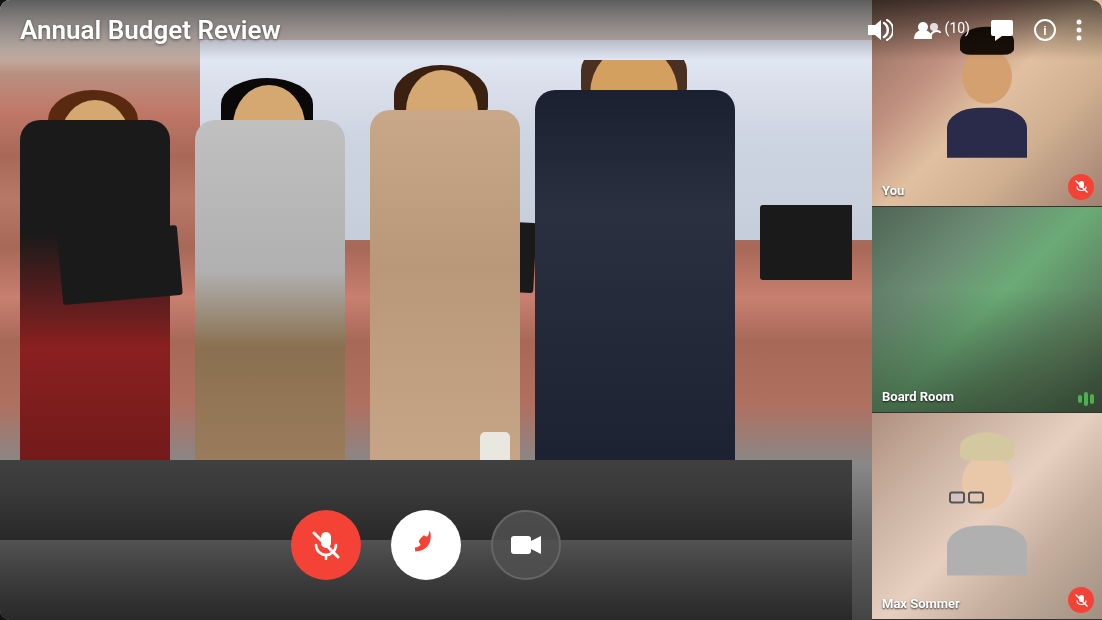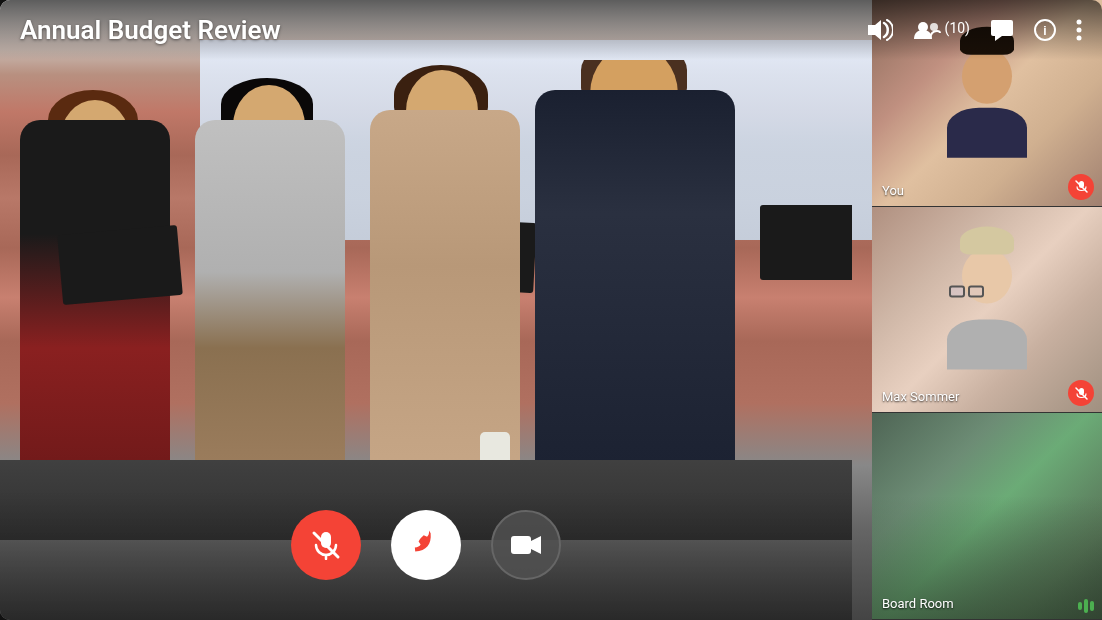--- a/index.html
+++ b/index.html
@@ -148,21 +148,21 @@
     .tile-stanley .tile-bg {
       background: linear-gradient(135deg, #504838 0%, #7a6858 30%, #6a8060 50%, #a0b060 70%, #c0c060 100%);
     }
 
     .tile-label {
       position: absolute;
       bottom: 8px;
       left: 10px;
       color: #fff;
       font-size: 13px;
-      font-weight: 400;
+      font-weight: 700;
       text-shadow: 0 1px 2px rgba(0,0,0,0.8);
     }
 
     .tile-mute-icon {
       position: absolute;
       bottom: 6px;
       right: 8px;
       width: 26px;
       height: 26px;
       background: #f44336;
@@ -629,20 +629,35 @@
     <div class="tile-label">You</div>
     <div class="tile-mute-icon">
       <svg width="13" height="13" viewBox="0 0 13 13" fill="none">
         <rect x="4" y="1" width="5" height="7" rx="2.5" fill="white"></rect>
         <path d="M2 6.5 C2 9 4 10.5 6.5 10.5 C9 10.5 11 9 11 6.5" stroke="white" stroke-width="1.2" fill="none"></path>
         <line x1="1" y1="1" x2="12" y2="12" stroke="white" stroke-width="1.5" stroke-linecap="round"></line>
       </svg>
     </div>
   </div>
 
+  <div class="participant-tile tile-boardroom">
+    <div class="tile-bg portrait-boardroom">
+
+      <div style="position:absolute;inset:0;background:linear-gradient(135deg,#4a6050 0%,#608070 30%,#70b080 50%,#608060 80%,#405040 100%);opacity:0.7;"></div>
+      <div style="position:absolute;bottom:0;left:0;right:0;height:60%;background:linear-gradient(180deg, transparent, rgba(40,60,40,0.6));"></div>
+    </div>
+    <div class="tile-label">Board Room</div>
+
+    <div class="tile-audio-icon">
+      <div class="audio-bar" style="height:8px;"></div>
+      <div class="audio-bar" style="height:14px;"></div>
+      <div class="audio-bar" style="height:10px;"></div>
+    </div>
+  </div>
+
   <div class="participant-tile tile-max">
     <div class="tile-bg portrait-max">
       <div class="sidebar-face">
         <div class="sf-hair" style="background:#d4c8a0;"></div>
         <div class="sf-head" style="background:#e8c8a8;"></div>
 
         <div style="position:relative;top:-18px;left:2px;display:flex;gap:3px;">
           <div style="width:16px;height:12px;border:2px solid #555;border-radius:3px;background:rgba(200,200,255,0.2);"></div>
           <div style="width:16px;height:12px;border:2px solid #555;border-radius:3px;background:rgba(200,200,255,0.2);"></div>
         </div>
@@ -652,29 +667,14 @@
     <div class="tile-label">Max Sommer</div>
     <div class="tile-mute-icon">
       <svg width="13" height="13" viewBox="0 0 13 13" fill="none">
         <rect x="4" y="1" width="5" height="7" rx="2.5" fill="white"></rect>
         <path d="M2 6.5 C2 9 4 10.5 6.5 10.5 C9 10.5 11 9 11 6.5" stroke="white" stroke-width="1.2" fill="none"></path>
         <line x1="1" y1="1" x2="12" y2="12" stroke="white" stroke-width="1.5" stroke-linecap="round"></line>
       </svg>
     </div>
   </div>
 
-  <div class="participant-tile tile-boardroom">
-    <div class="tile-bg portrait-boardroom">
-
-      <div style="position:absolute;inset:0;background:linear-gradient(135deg,#4a6050 0%,#608070 30%,#70b080 50%,#608060 80%,#405040 100%);opacity:0.7;"></div>
-      <div style="position:absolute;bottom:0;left:0;right:0;height:60%;background:linear-gradient(180deg, transparent, rgba(40,60,40,0.6));"></div>
-    </div>
-    <div class="tile-label">Board Room</div>
-
-    <div class="tile-audio-icon">
-      <div class="audio-bar" style="height:8px;"></div>
-      <div class="audio-bar" style="height:14px;"></div>
-      <div class="audio-bar" style="height:10px;"></div>
-    </div>
-  </div>
-
 
 </div>
 
 </body></html>

